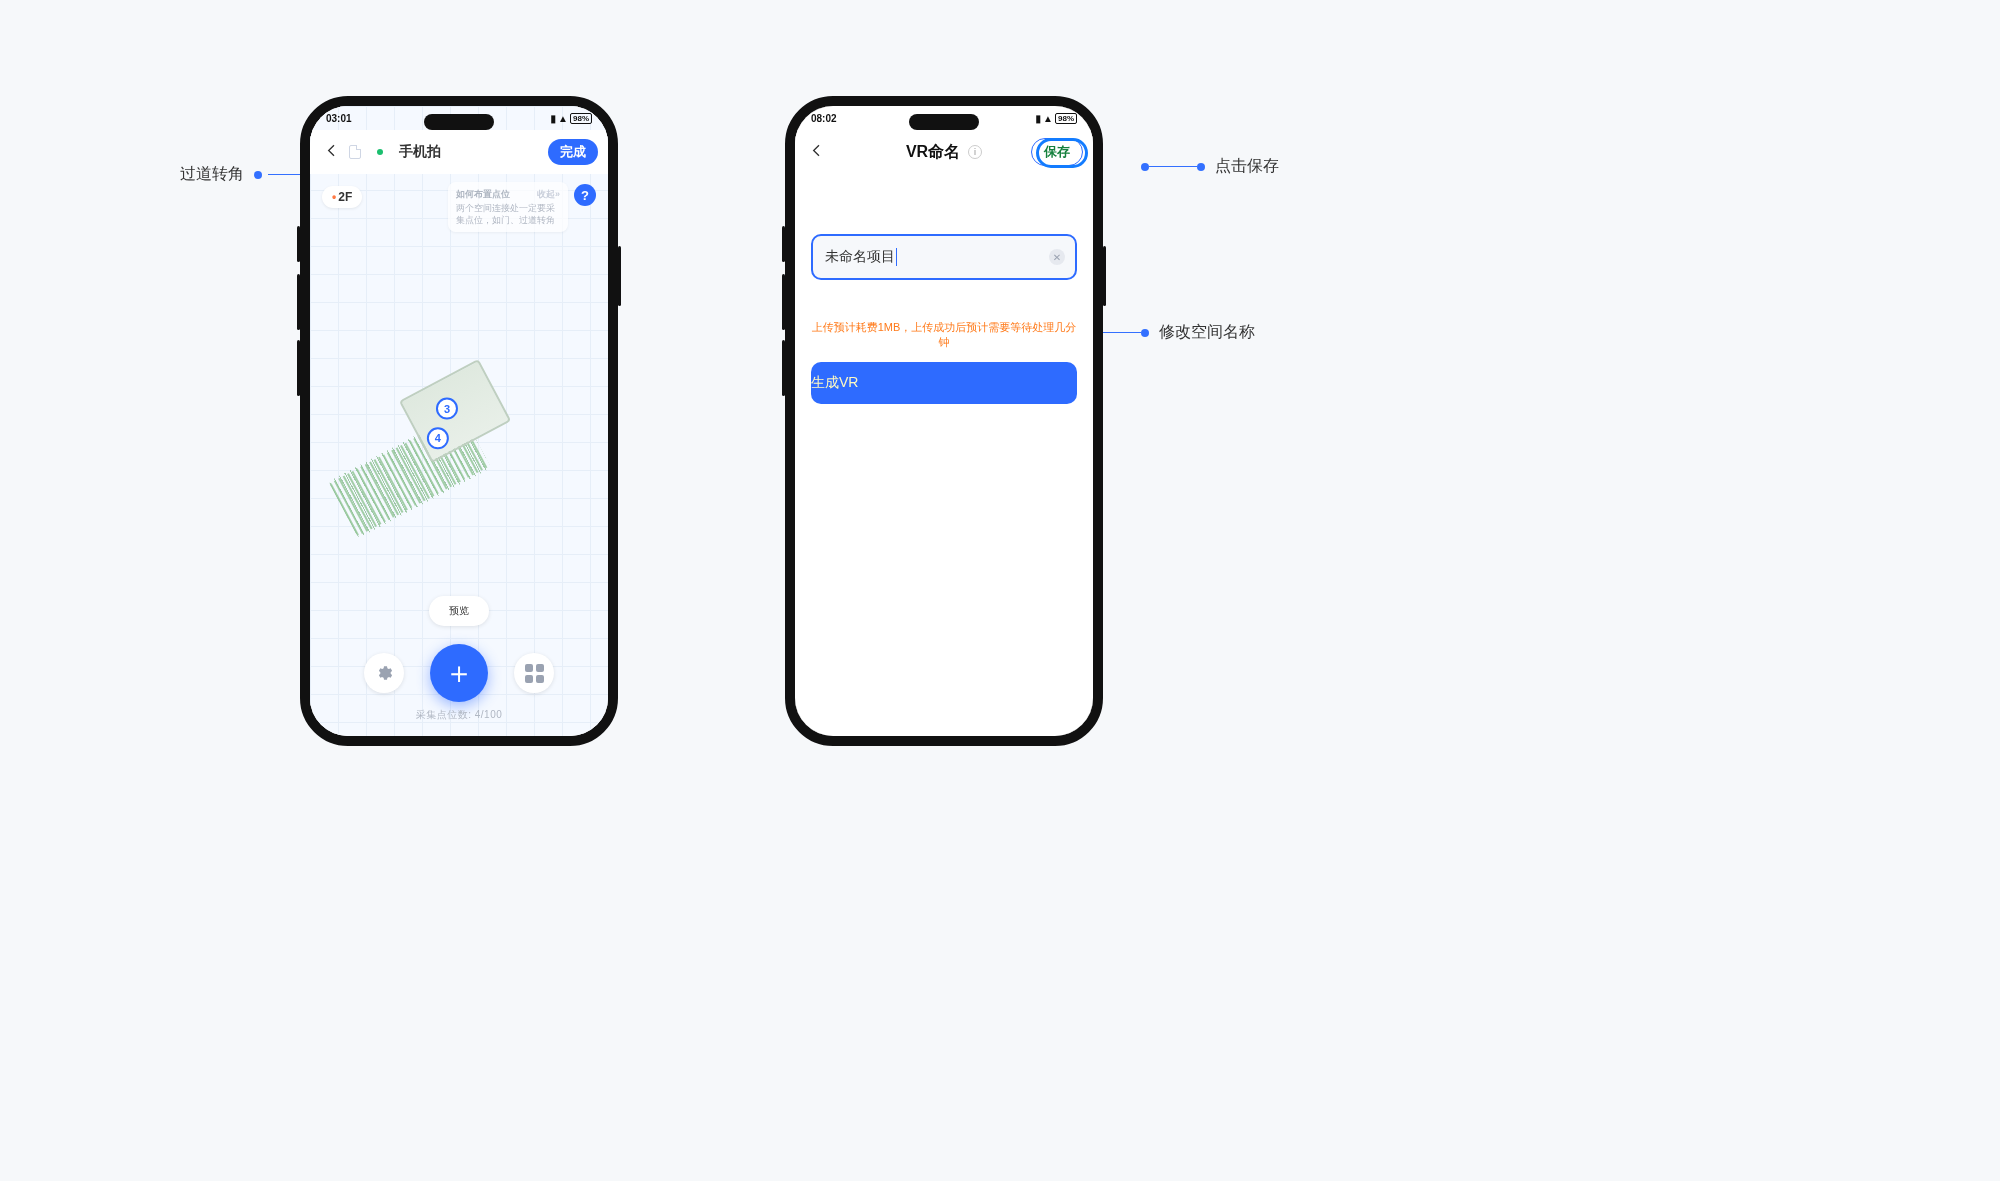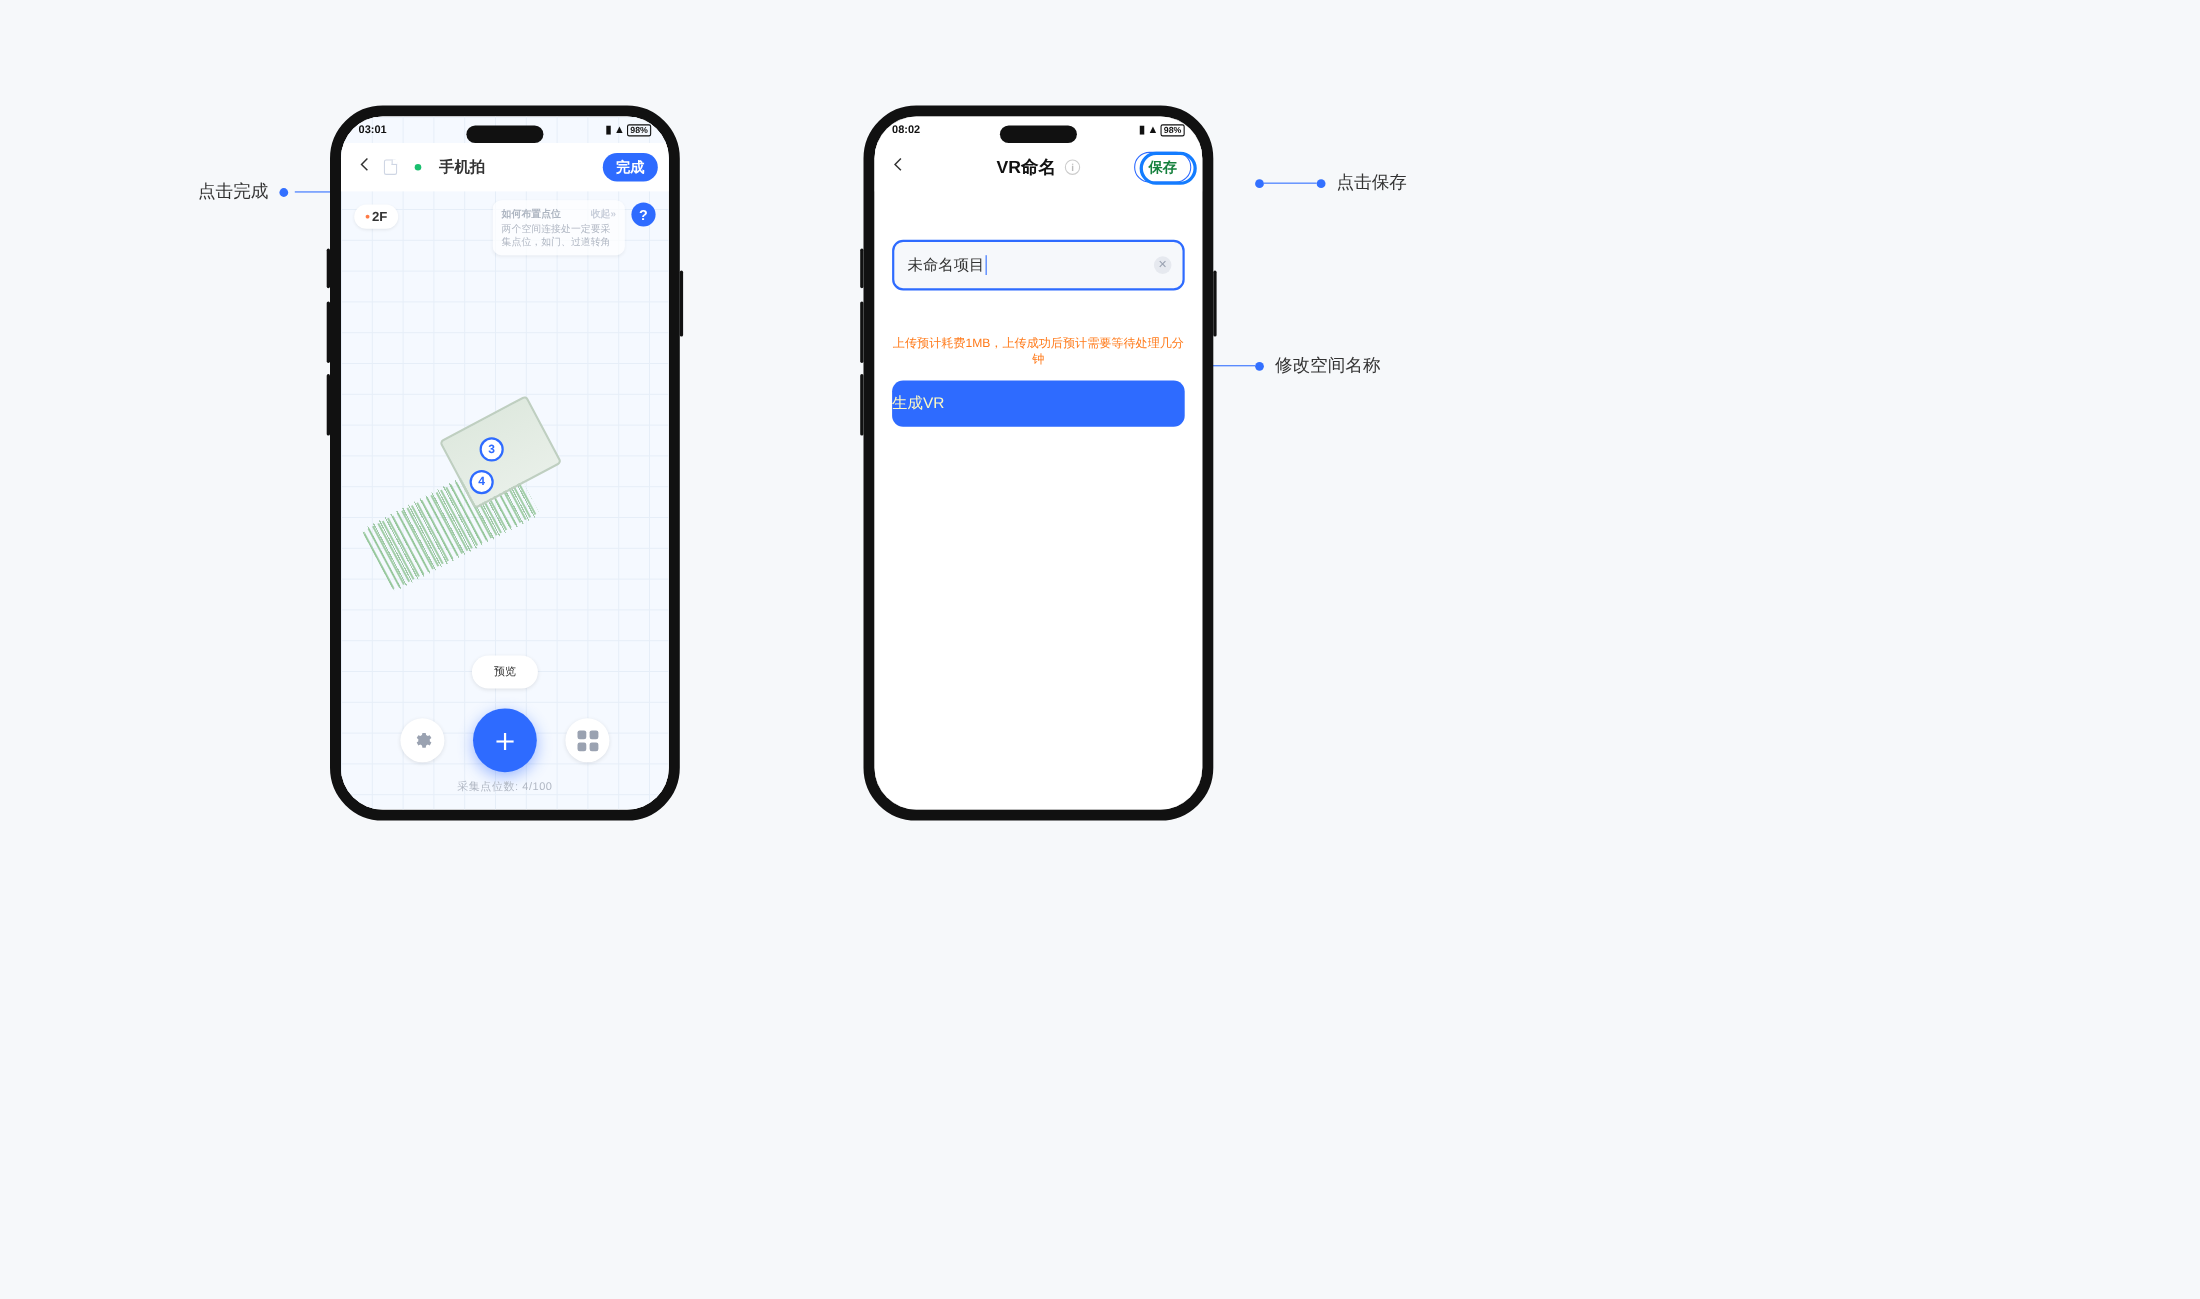--- a/index.html
+++ b/index.html
@@ -231,21 +231,21 @@
     position:absolute; left: 44%; top:50%; transform:translate(-100%,-50%);
     display:flex; align-items:center; gap:16px; font-size:14px; color:#333;
   }
   .nav-left-icon .gdot { width:6px; height:6px; border-radius:50%; background:#1abf6e;}
   .nav-left-icon .docicon { width:12px; height:14px; border:1px solid #cfd6e4; border-radius:2px; position:relative;}
   .nav-left-icon .docicon::after{content:""; position:absolute; right:-1px; top:-1px; width:4px; height:4px; background:#fff; border-left:1px solid #cfd6e4; border-bottom:1px solid #cfd6e4;}
 
   
   .naming-body { padding: 0 16px; }
   .name-input {
-    margin-top: 44px;
+    margin-top: 60px;
     border: 2px solid #2e6bff;
     border-radius: 10px;
     background: #f6f8fb;
     height: 46px;
     display:flex; align-items:center;
     padding: 0 12px;
     position: relative;
   }
   .name-input .text { font-size: 14px; color:#333; }
   .name-input .caret {
@@ -285,21 +285,21 @@
   }
   .grid4 span { background:#9aa2b1; border-radius:2px; }
   
   .gear-icon { width:18px; height:18px; position:relative; }
   .gear-icon svg { width:100%; height:100%; }
 </style>
 </head>
 <body>
 
 <div class="callout left" style="top:164px; left:180px;">
-  <span class="label">点击完成</span>
+  <span class="label">过道转角</span>
   <span class="dot"></span>
   <span class="line" style="width:270px; margin-left:6px;"></span>
   <span class="dot"></span>
 </div>
 
 <div class="callout right" style="top:156px; left:1141px;align-items:center;">
   <span class="dot"></span>
   <span class="line" style="width:48px;"></span>
   <span class="dot"></span>
   <span class="label">点击保存</span>

